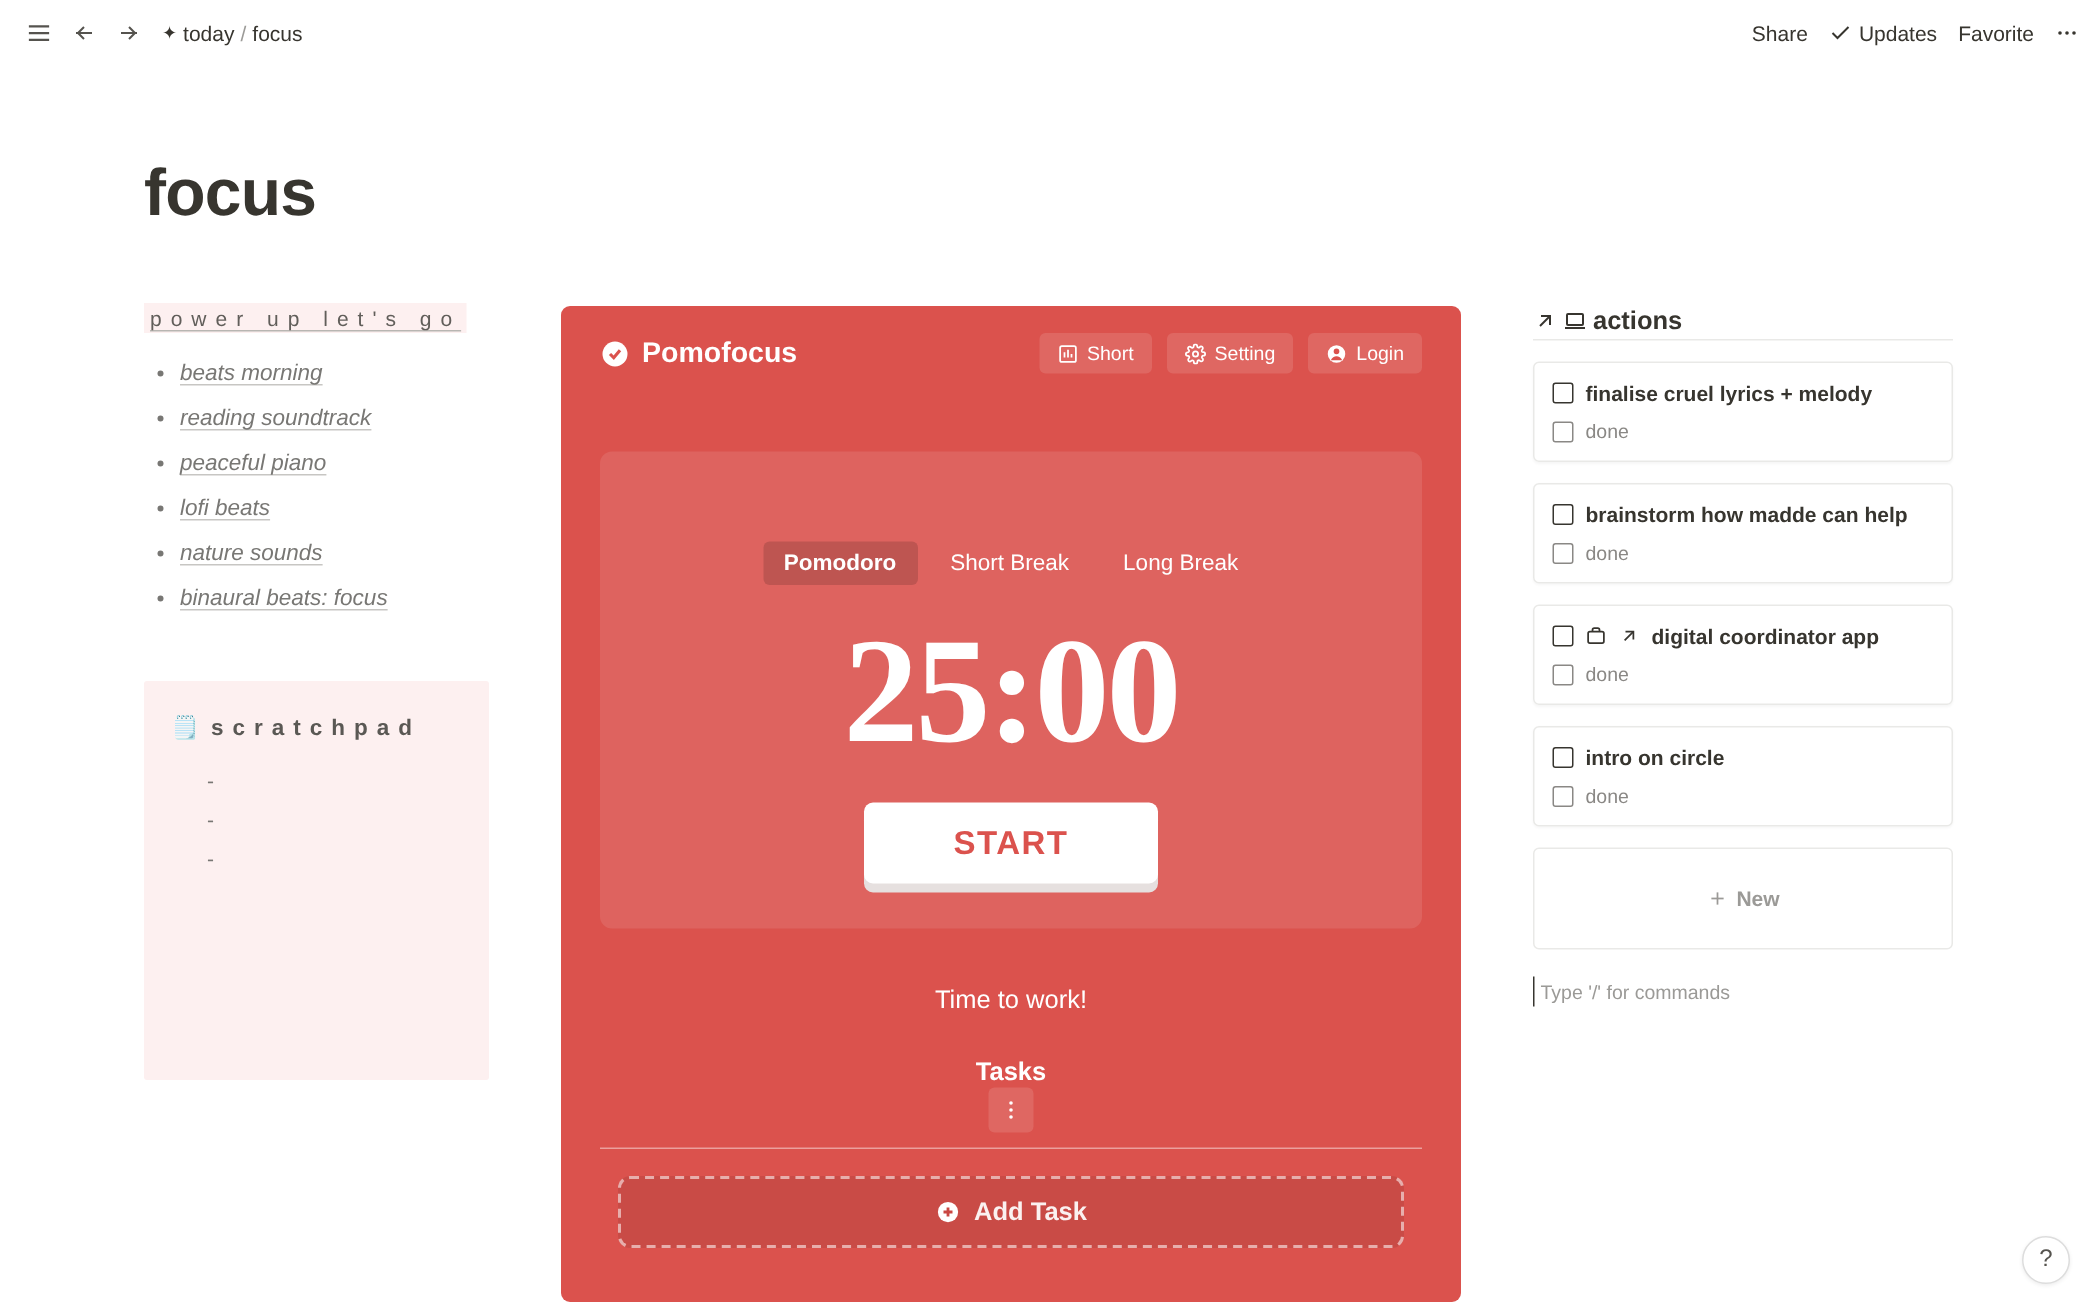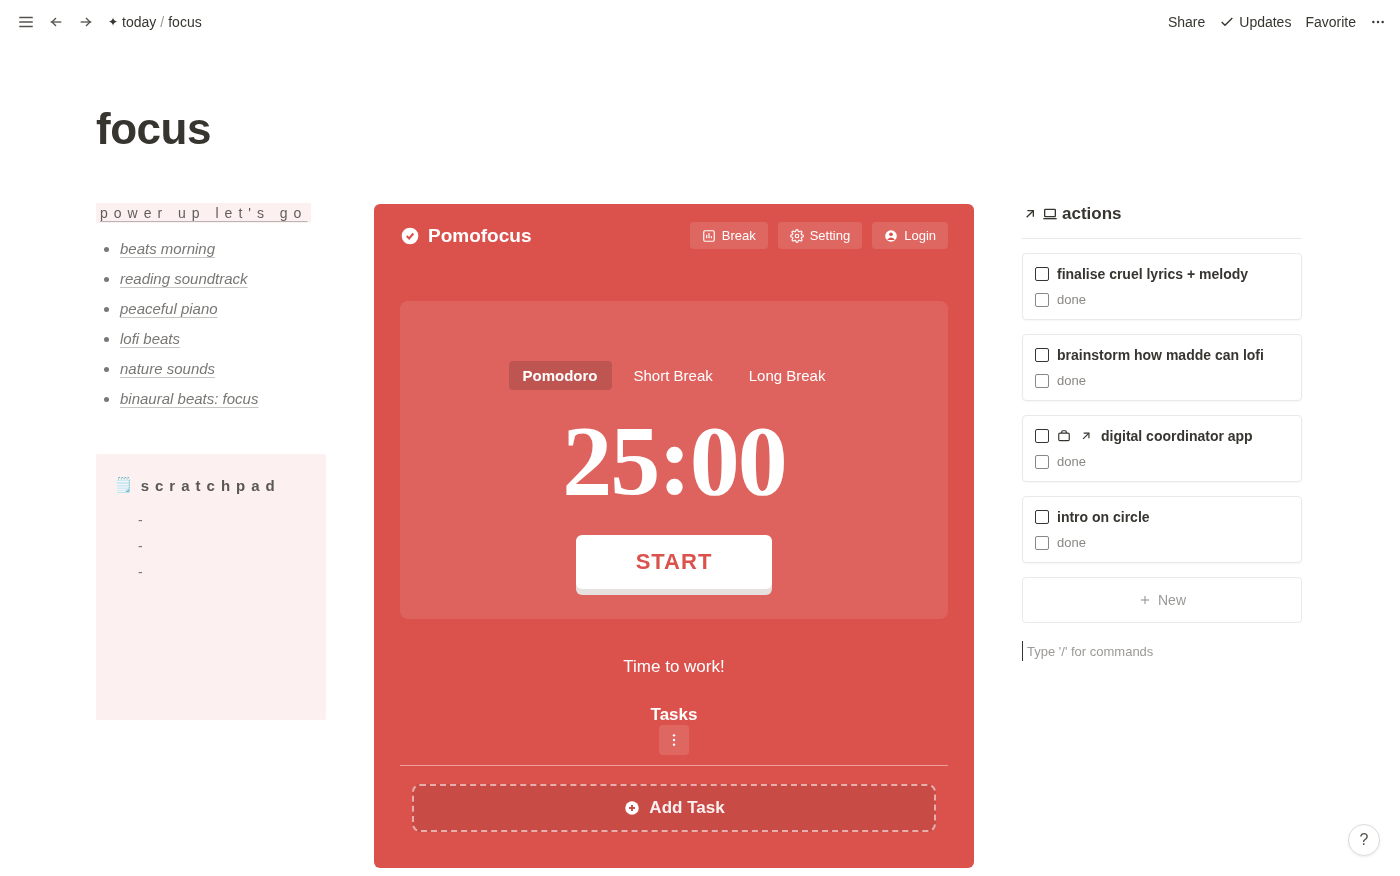--- a/index.html
+++ b/index.html
@@ -238,21 +238,21 @@
   .pomo-addtask svg { width:18px; height:18px; }
 
   
   .col-right { width:280px; flex-shrink:0; }
   .actions-head {
     font-size:17px;
     font-weight:700;
     display:flex;
     align-items:center;
     gap:4px;
-    padding-bottom:14px;
+    padding-bottom:2px;
     border-bottom:1px solid var(--border);
     margin-bottom:14px;
   }
   .actions-head svg { width:16px; height:16px; }
   .action-card {
     border:1px solid var(--border);
     border-radius:4px;
     padding:12px 12px 12px 12px;
     margin-bottom:14px;
     box-shadow: 0 1px 2px rgba(15,15,15,0.04);
@@ -270,29 +270,30 @@
     border:1.5px solid #37352f;
     border-radius:2px;
     flex-shrink:0;
   }
   .card-row.sub .checkbox { border-color:#8a8885; }
   .tiny-icon { width:14px; height:14px; }
 
   .new-btn {
     border:1px solid var(--border);
     border-radius:4px;
-    height:46px;
+    height:68px;
     display:flex;
     align-items:center;
     justify-content:center;
     gap:6px;
     color:var(--text-muted);
     font-size:14px;
     cursor:pointer;
     margin-bottom:18px;
+    font-weight:bold;
   }
   .slash-input {
     border:none;
     outline:none;
     font-size:13px;
     color:var(--text);
     width:100%;
   }
   .slash-input::placeholder { color:var(--text-muted); }
   .slash-wrap {
@@ -411,21 +412,21 @@
             <span>Pomofocus</span>
           </div>
           <div class="pomo-actions">
             <div class="pomo-chip">
               <svg viewBox="0 0 24 24" fill="none" stroke="#fff" stroke-width="2">
                   <rect x="3" y="3" width="18" height="18" rx="2"></rect>
                   <line x1="8" y1="16" x2="8" y2="10"></line>
                   <line x1="12" y1="16" x2="12" y2="7"></line>
                   <line x1="16" y1="16" x2="16" y2="12"></line>
                 </svg>
-              <span>Break</span>
+              <span>Short</span>
             </div>
             <div class="pomo-chip">
               <svg viewBox="0 0 24 24" fill="none" stroke="#fff" stroke-width="2">
                   <circle cx="12" cy="12" r="3"></circle>
                   <path d="M19.4 15a1.7 1.7 0 0 0 .3 1.8l.1.1a2 2 0 1 1-2.8 2.8l-.1-.1a1.7 1.7 0 0 0-1.8-.3 1.7 1.7 0 0 0-1 1.5V21a2 2 0 1 1-4 0v-.1a1.7 1.7 0 0 0-1-1.5 1.7 1.7 0 0 0-1.8.3l-.1.1a2 2 0 1 1-2.8-2.8l.1-.1a1.7 1.7 0 0 0 .3-1.8 1.7 1.7 0 0 0-1.5-1H3a2 2 0 1 1 0-4h.1a1.7 1.7 0 0 0 1.5-1 1.7 1.7 0 0 0-.3-1.8l-.1-.1a2 2 0 1 1 2.8-2.8l.1.1a1.7 1.7 0 0 0 1.8.3h0a1.7 1.7 0 0 0 1-1.5V3a2 2 0 1 1 4 0v.1a1.7 1.7 0 0 0 1 1.5h0a1.7 1.7 0 0 0 1.8-.3l.1-.1a2 2 0 1 1 2.8 2.8l-.1.1a1.7 1.7 0 0 0-.3 1.8v0a1.7 1.7 0 0 0 1.5 1H21a2 2 0 1 1 0 4h-.1a1.7 1.7 0 0 0-1.5 1z"></path>
                 </svg>
               <span>Setting</span>
             </div>
             <div class="pomo-chip">
               <svg viewBox="0 0 24 24" fill="#fff">
@@ -492,21 +493,21 @@
               <span>finalise cruel lyrics + melody</span>
             </div>
             <div class="card-row sub">
               <div class="checkbox"></div>
               <span>done</span>
             </div>
           </div>
           <div class="action-card">
             <div class="card-row title">
               <div class="checkbox"></div>
-              <span>brainstorm how madde can lofi</span>
+              <span>brainstorm how madde can help</span>
             </div>
             <div class="card-row sub">
               <div class="checkbox"></div>
               <span>done</span>
             </div>
           </div>
           <div class="action-card">
             <div class="card-row title">
               <div class="checkbox"></div>
               <span>

